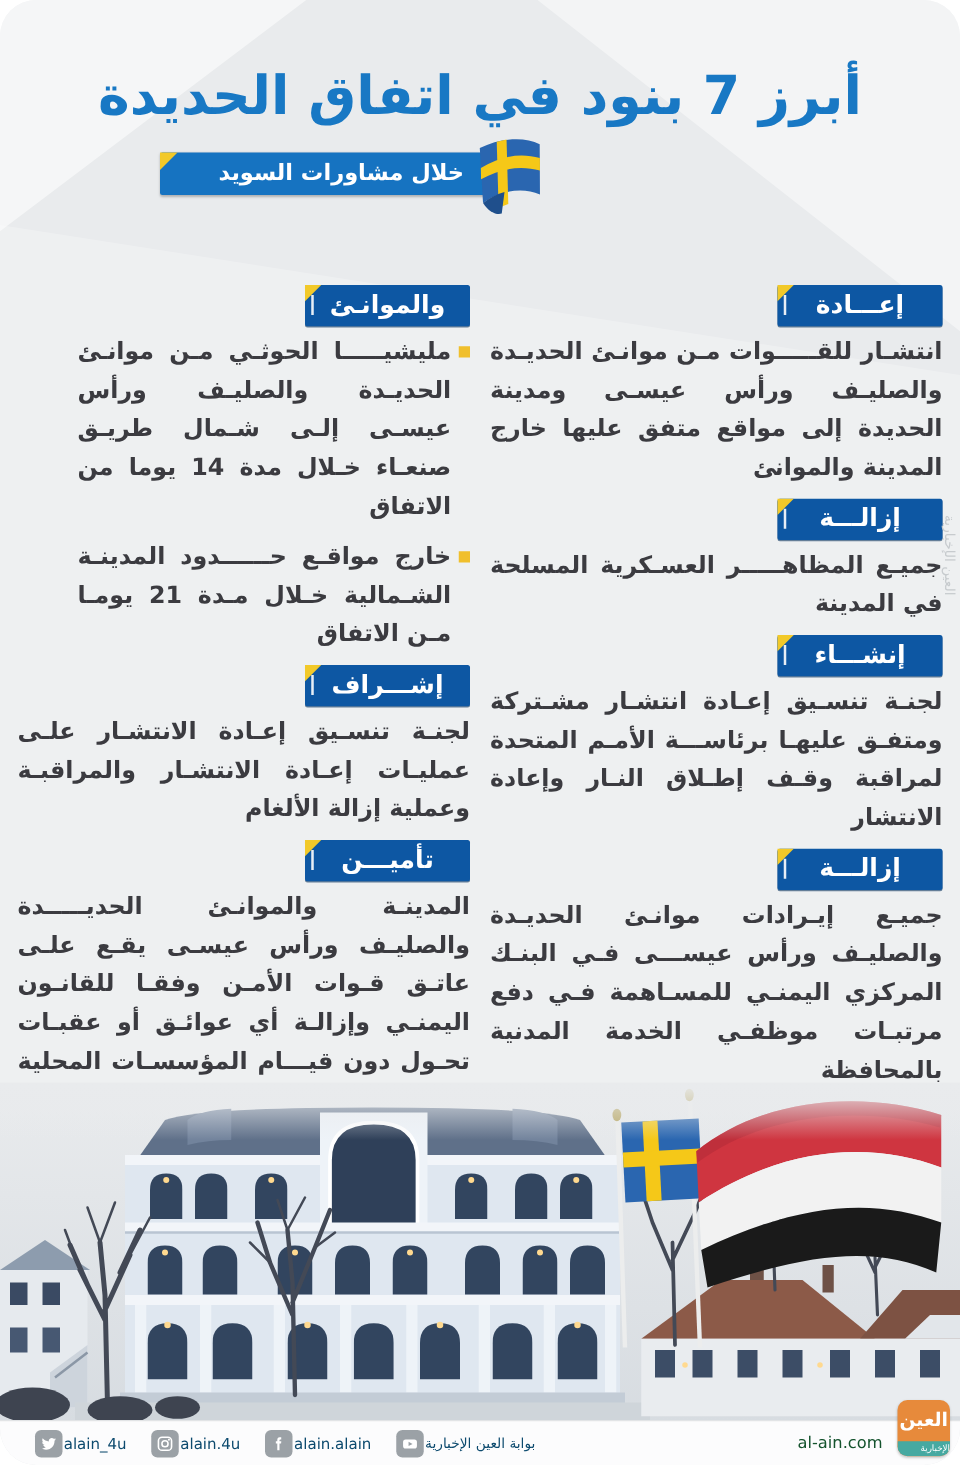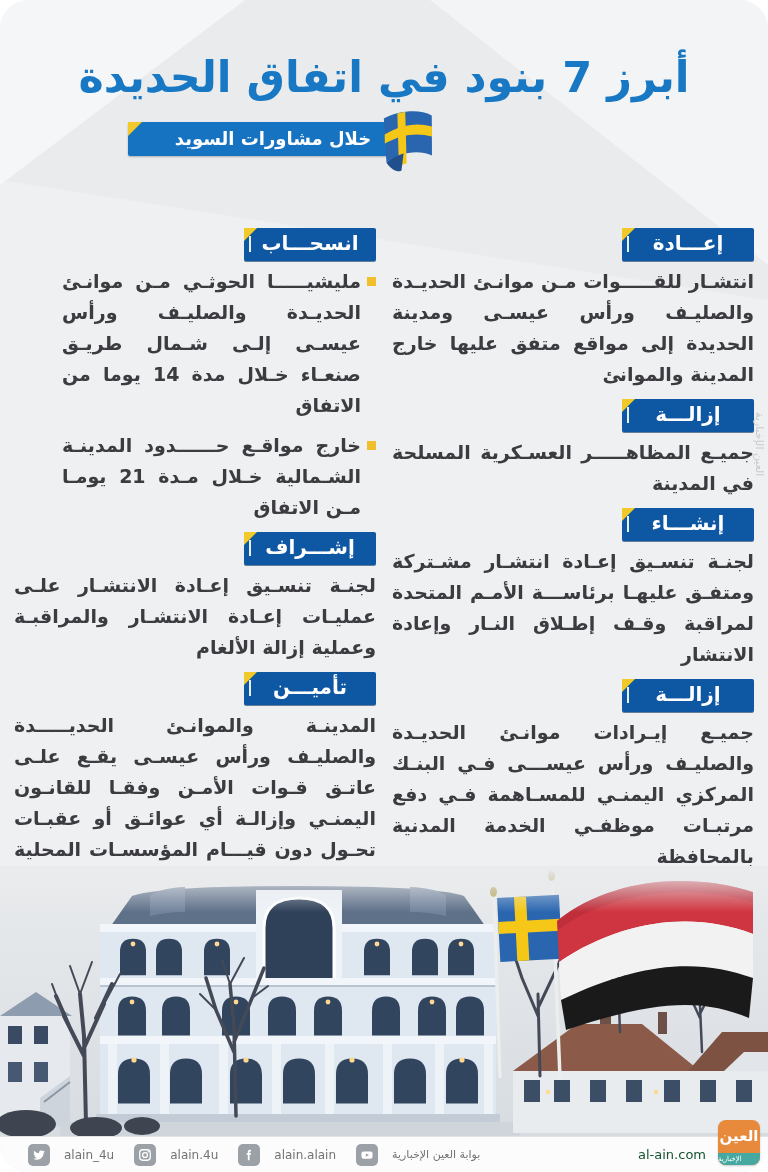--- a/index.html
+++ b/index.html
@@ -49,30 +49,30 @@
     color:#c7cbce; font-size:11px; letter-spacing:1px; }
 
   .photo { position:absolute; left:0; top:866px; width:768px; height:270px; }
 
   .footer { position:absolute; left:0; bottom:0; width:768px; height:36px;
     background:#fcfcfd; border-top:1px solid #e2e4e6; display:flex; align-items:center; }
   .socials { display:flex; align-items:center; margin-left:28px; direction:ltr; }
   .soc { display:flex; align-items:center; margin-right:20px; }
   .soc-icon { width:22px; height:22px; background:#9ba1a6; border-radius:5px;
     display:flex; align-items:center; justify-content:center; }
-  .soc-label { color:#737373; font-size:12px; margin-left:14px; }
+  .soc-label { color:#0c4a6e; font-size:12px; margin-left:1px; }
   .soc-label.ar { direction:rtl; font-size:11px; }
   .site-url { position:absolute; right:62px; bottom:10px; color:#14532d; font-size:13px; }
 
   .brand-logo { position:absolute; right:8px; bottom:7px; width:42px; height:45px;
     background:#e78a3b; border-radius:8px; overflow:hidden; box-shadow:0 1px 2px rgba(0,0,0,.2); }
   .brand-top { color:#fff; font-size:15px; font-weight:bold; text-align:center;
     line-height:32px; direction:rtl; }
   .brand-strip { position:absolute; bottom:0; left:0; width:100%; height:12px; background:#46a9a1;
-    color:#fff; font-size:7px; text-align:left; line-height:12px; direction:rtl; }
+    color:#fff; font-size:7px; text-align:right; line-height:12px; direction:rtl; }
 </style>
 </head>
 <body>
 
 <div class="page">
   <div class="bg-facet1"></div>
   <div class="bg-facet2"></div>
   <div class="bg-facet3"></div>
 
   <div class="header">
@@ -110,21 +110,21 @@
         <div class="sec-text">لجنـة تنسـيق إعـادة انتشـار مشـتركة ومتفـق عليهـا برئاســـة الأمـم المتحدة لمراقبة وقـف إطـلاق النـار وإعادة الانتشار</div>
       </div>
       <div class="sec">
         <div class="sec-bar">إزالـــة</div>
         <div class="sec-text">جميـع إيـرادات موانـئ الحديـدة والصليـف ورأس عيســـى فـي البنـك المركزي اليمنـي للمسـاهمة فـي دفع مرتبـات موظفـي الخدمة المدنية بالمحافظة</div>
       </div>
     </div>
 
     <div class="col">
       <div class="sec">
-        <div class="sec-bar">انسحـــاب</div>
+        <div class="sec-bar">والموانـئ</div>
         <ul>
           <li>مليشيـــــا الحوثـي مـن موانـئ الحديـدة والصليـف ورأس عيسـى إلـى شـمال طريـق صنعـاء خـلال مدة 14 يوما من الاتفاق</li>
           <li>خارج مواقـع حــــــدود المدينـة الشـمالية خـلال مـدة 21 يومـا مـن الاتفاق</li>
         </ul>
       </div>
       <div class="sec">
         <div class="sec-bar">إشـــراف</div>
         <div class="sec-text">لجنـة تنسـيق إعـادة الانتشـار علـى عمليـات إعـادة الانتشـار والمراقبـة وعملية إزالة الألغام</div>
       </div>
       <div class="sec">

